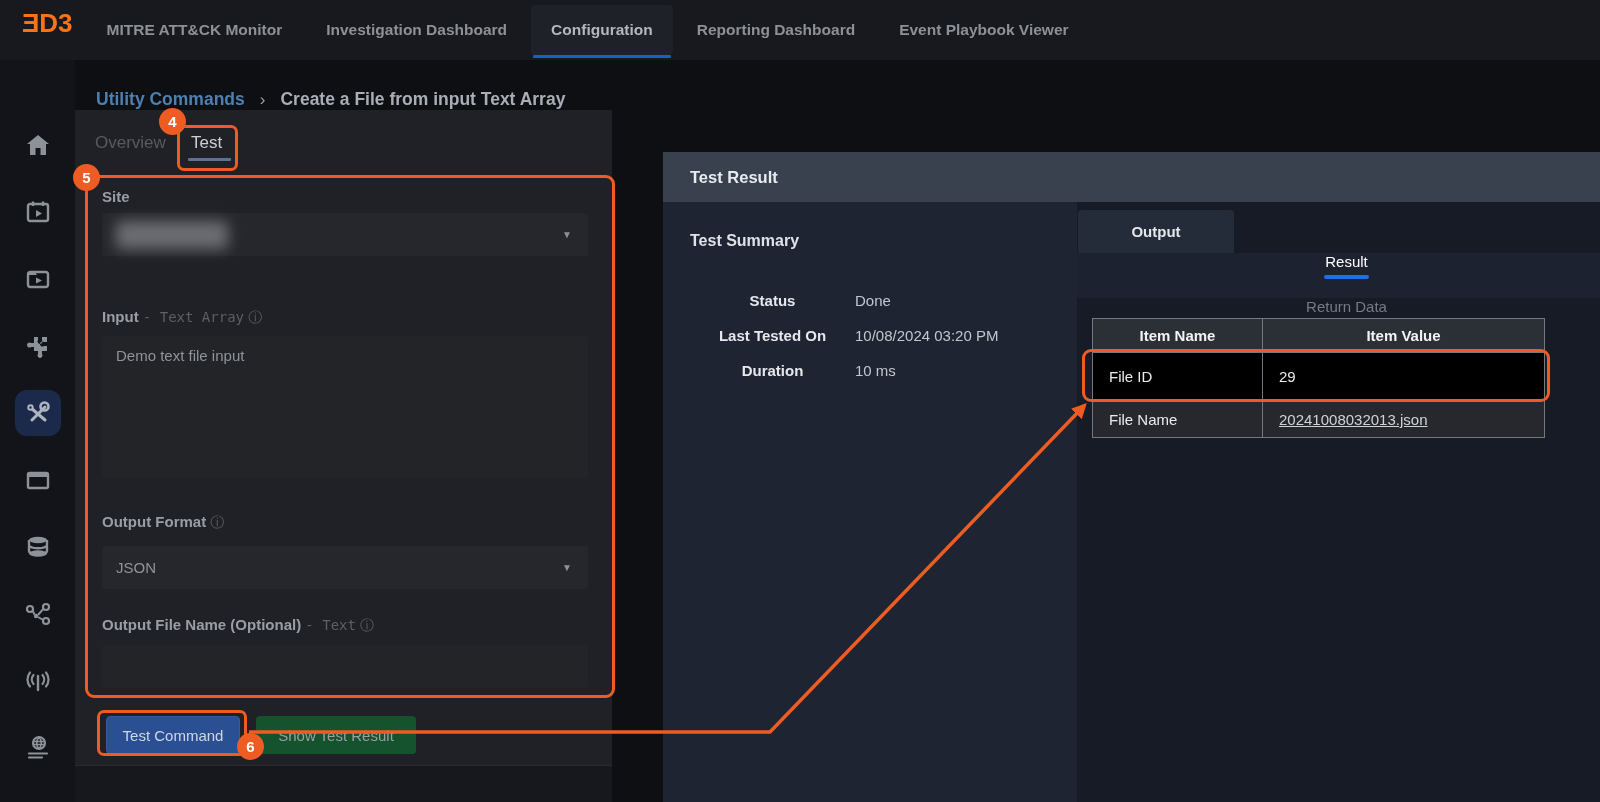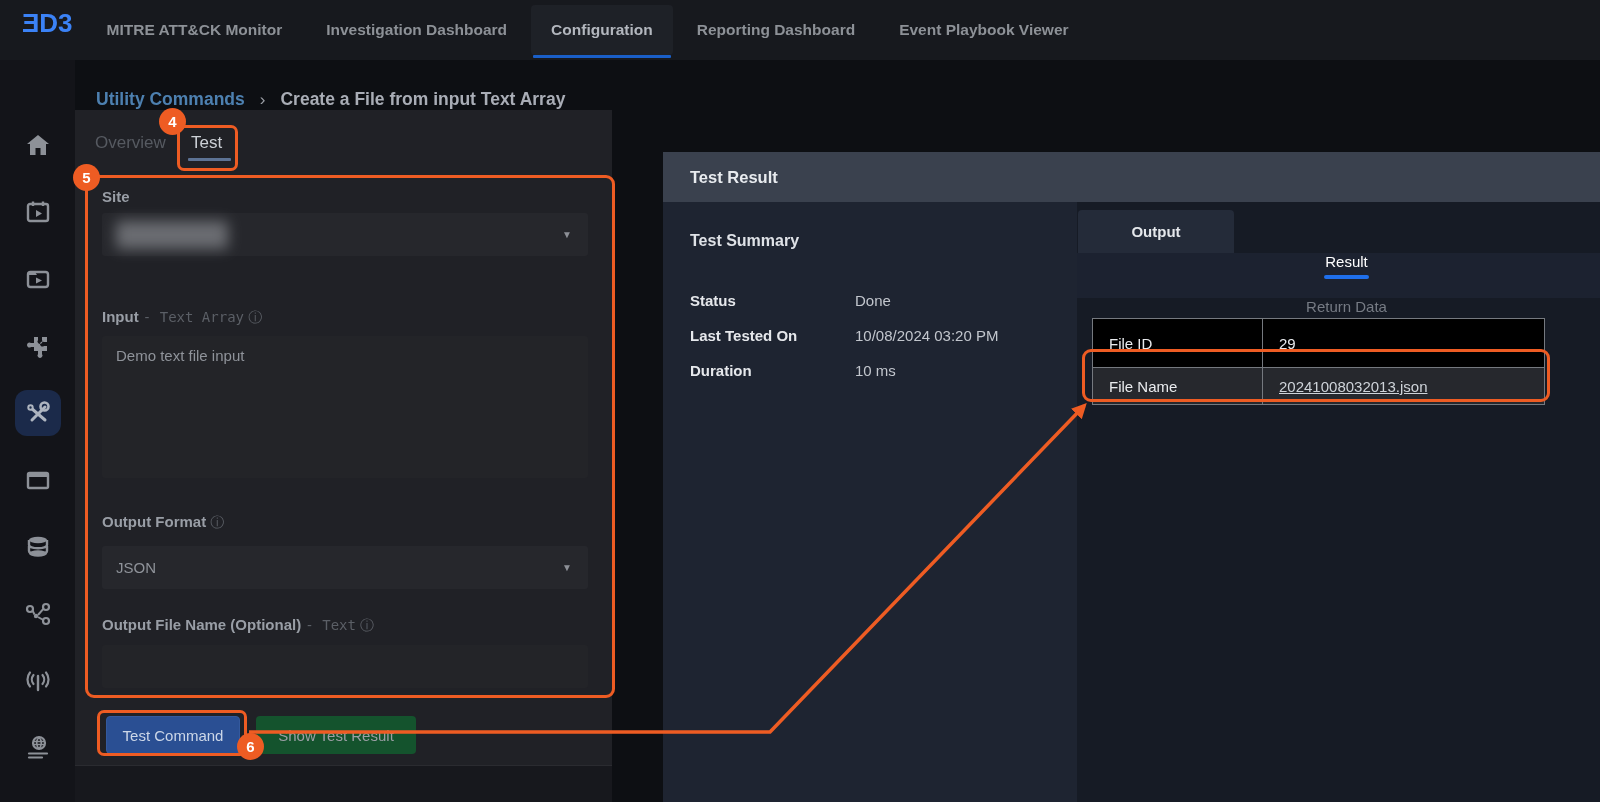--- a/index.html
+++ b/index.html
@@ -4,21 +4,21 @@
 <style>
   * { margin:0; padding:0; box-sizing:border-box; }
   html,body { background:#0d0f13; }
   .screen {
     position:relative; width:1600px; height:802px; overflow:hidden;
     background:#0d0f13; font-family:"Liberation Sans", sans-serif;
     -webkit-font-smoothing:antialiased;
   }
   
   .topnav { position:absolute; top:0; left:0; right:0; height:60px; background:#17191e; display:flex; align-items:center; z-index:5; }
-  .logo { margin:0 34px 14px 22px; font-size:26px; font-weight:900; color:#3b82f6; letter-spacing:0px; }
+  .logo { margin:0 34px 14px 22px; font-size:26px; font-weight:900; color:#f97316; letter-spacing:0px; }
   .nav-item { margin-right:44px; font-size:15.5px; font-weight:700; color:#8d9197; cursor:pointer; white-space:nowrap; }
   .nav-item.active { position:relative; background:#1e2127; color:#b3b7be; padding:16px 20px; border-radius:4px; margin-right:24px; margin-left:-20px; }
   .nav-item.active::after { content:""; position:absolute; left:2px; right:2px; bottom:-3px; height:3px; background:#1a5fc8; border-radius:1px; }
   
   .breadcrumb { position:absolute; top:60px; left:75px; height:50px; display:flex; align-items:flex-end; }
   .crumb-link { margin-left:21px; color:#4d80b0; font-weight:700; font-size:17.5px; cursor:pointer; }
   .crumb-sep { margin:0 15px; color:#9a9ea5; font-size:17px; }
   .crumb-title { color:#a9adb6; font-weight:700; font-size:17.5px; }
   
   .rail { position:absolute; top:60px; left:0; width:75px; bottom:0; background:#131419; display:flex; flex-direction:column; align-items:center; padding-top:62px; gap:21px; overflow:hidden; z-index:4; }
@@ -43,21 +43,21 @@
   .btn-gray { position:absolute; left:181px; top:606px; width:160px; height:38px; background:#14532d; border-radius:4px; color:#9b9fa5; font-size:15px; display:flex; align-items:center; justify-content:center; cursor:pointer; }
   .col-divider { position:absolute; left:0; right:0; top:655px; height:1px; background:#2a2b30; }
   .col-footer { position:absolute; left:0; right:0; top:656px; bottom:0; background:#17181d; }
   
   .result-panel { position:absolute; left:663px; top:152px; width:937px; height:650px; z-index:3; }
   .result-header { position:absolute; top:0; left:0; right:0; height:50px; background:#3a414e; display:flex; align-items:center; }
   .result-title { margin-left:27px; color:#e8ebef; font-weight:700; font-size:16.5px; }
   .result-body { position:absolute; top:50px; left:0; right:0; bottom:0; background:#1e2431; }
   .output-region { position:absolute; left:414px; top:0; right:0; bottom:0; background:#161b25; }
   .summary-title { position:absolute; left:27px; top:30px; font-size:16px; font-weight:700; color:#dfe2e7; }
-  .summary-rows { position:absolute; left:27px; top:90px; }
+  .summary-rows { position:absolute; left:27px; top:90px;text-align:center; }
   .sum-row { display:flex; margin-bottom:18px; }
   .sum-label { width:165px; font-size:15px; font-weight:700; color:#e6e8ec; }
   .sum-value { font-size:15px; color:#c2c6cd; }
   .output-tab { position:absolute; left:415px; top:8px; width:156px; height:43px; background:#242b39; border-radius:4px 4px 0 0; display:flex; align-items:center; justify-content:center; font-size:15px; font-weight:700; color:#e4e7eb; cursor:pointer; }
   .subtab-strip { position:absolute; left:414px; top:51px; right:0; height:45px; background:#1c2230; display:flex; align-items:center; padding-left:16px; gap:28px;flex-direction:column; }
   .subtab { font-size:15px; color:#767b84; cursor:pointer; position:relative; }
   .subtab.active { color:#ffffff; }
   .subtab.active::after { content:""; position:absolute; left:-1px; right:-1px; bottom:-9px; height:4px; background:#1f6feb; border-radius:2px; }
   .out-table { position:absolute; left:429px; top:116px; width:453px; border:1px solid #75797f; }
   .t-row { display:flex; }
@@ -252,20 +252,24 @@
 
       <div class="output-tab">Output</div>
 
       <div class="subtab-strip">
         <span class="subtab active">Result</span>
         <span class="subtab">Return Data</span>
         <span class="subtab">Context Data</span>
       </div>
 
       <div class="out-table">
+        <div class="t-row t-head">
+          <div class="t-c1">Item Name</div>
+          <div class="t-c2">Item Value</div>
+        </div>
         <div class="t-row r-fileid">
           <div class="t-c1">
               <span class="cell-pad">File ID</span>
             </div>
           <div class="t-c2">
               <span class="cell-pad">29</span>
             </div>
         </div>
         <div class="t-row r-filename">
           <div class="t-c1">

